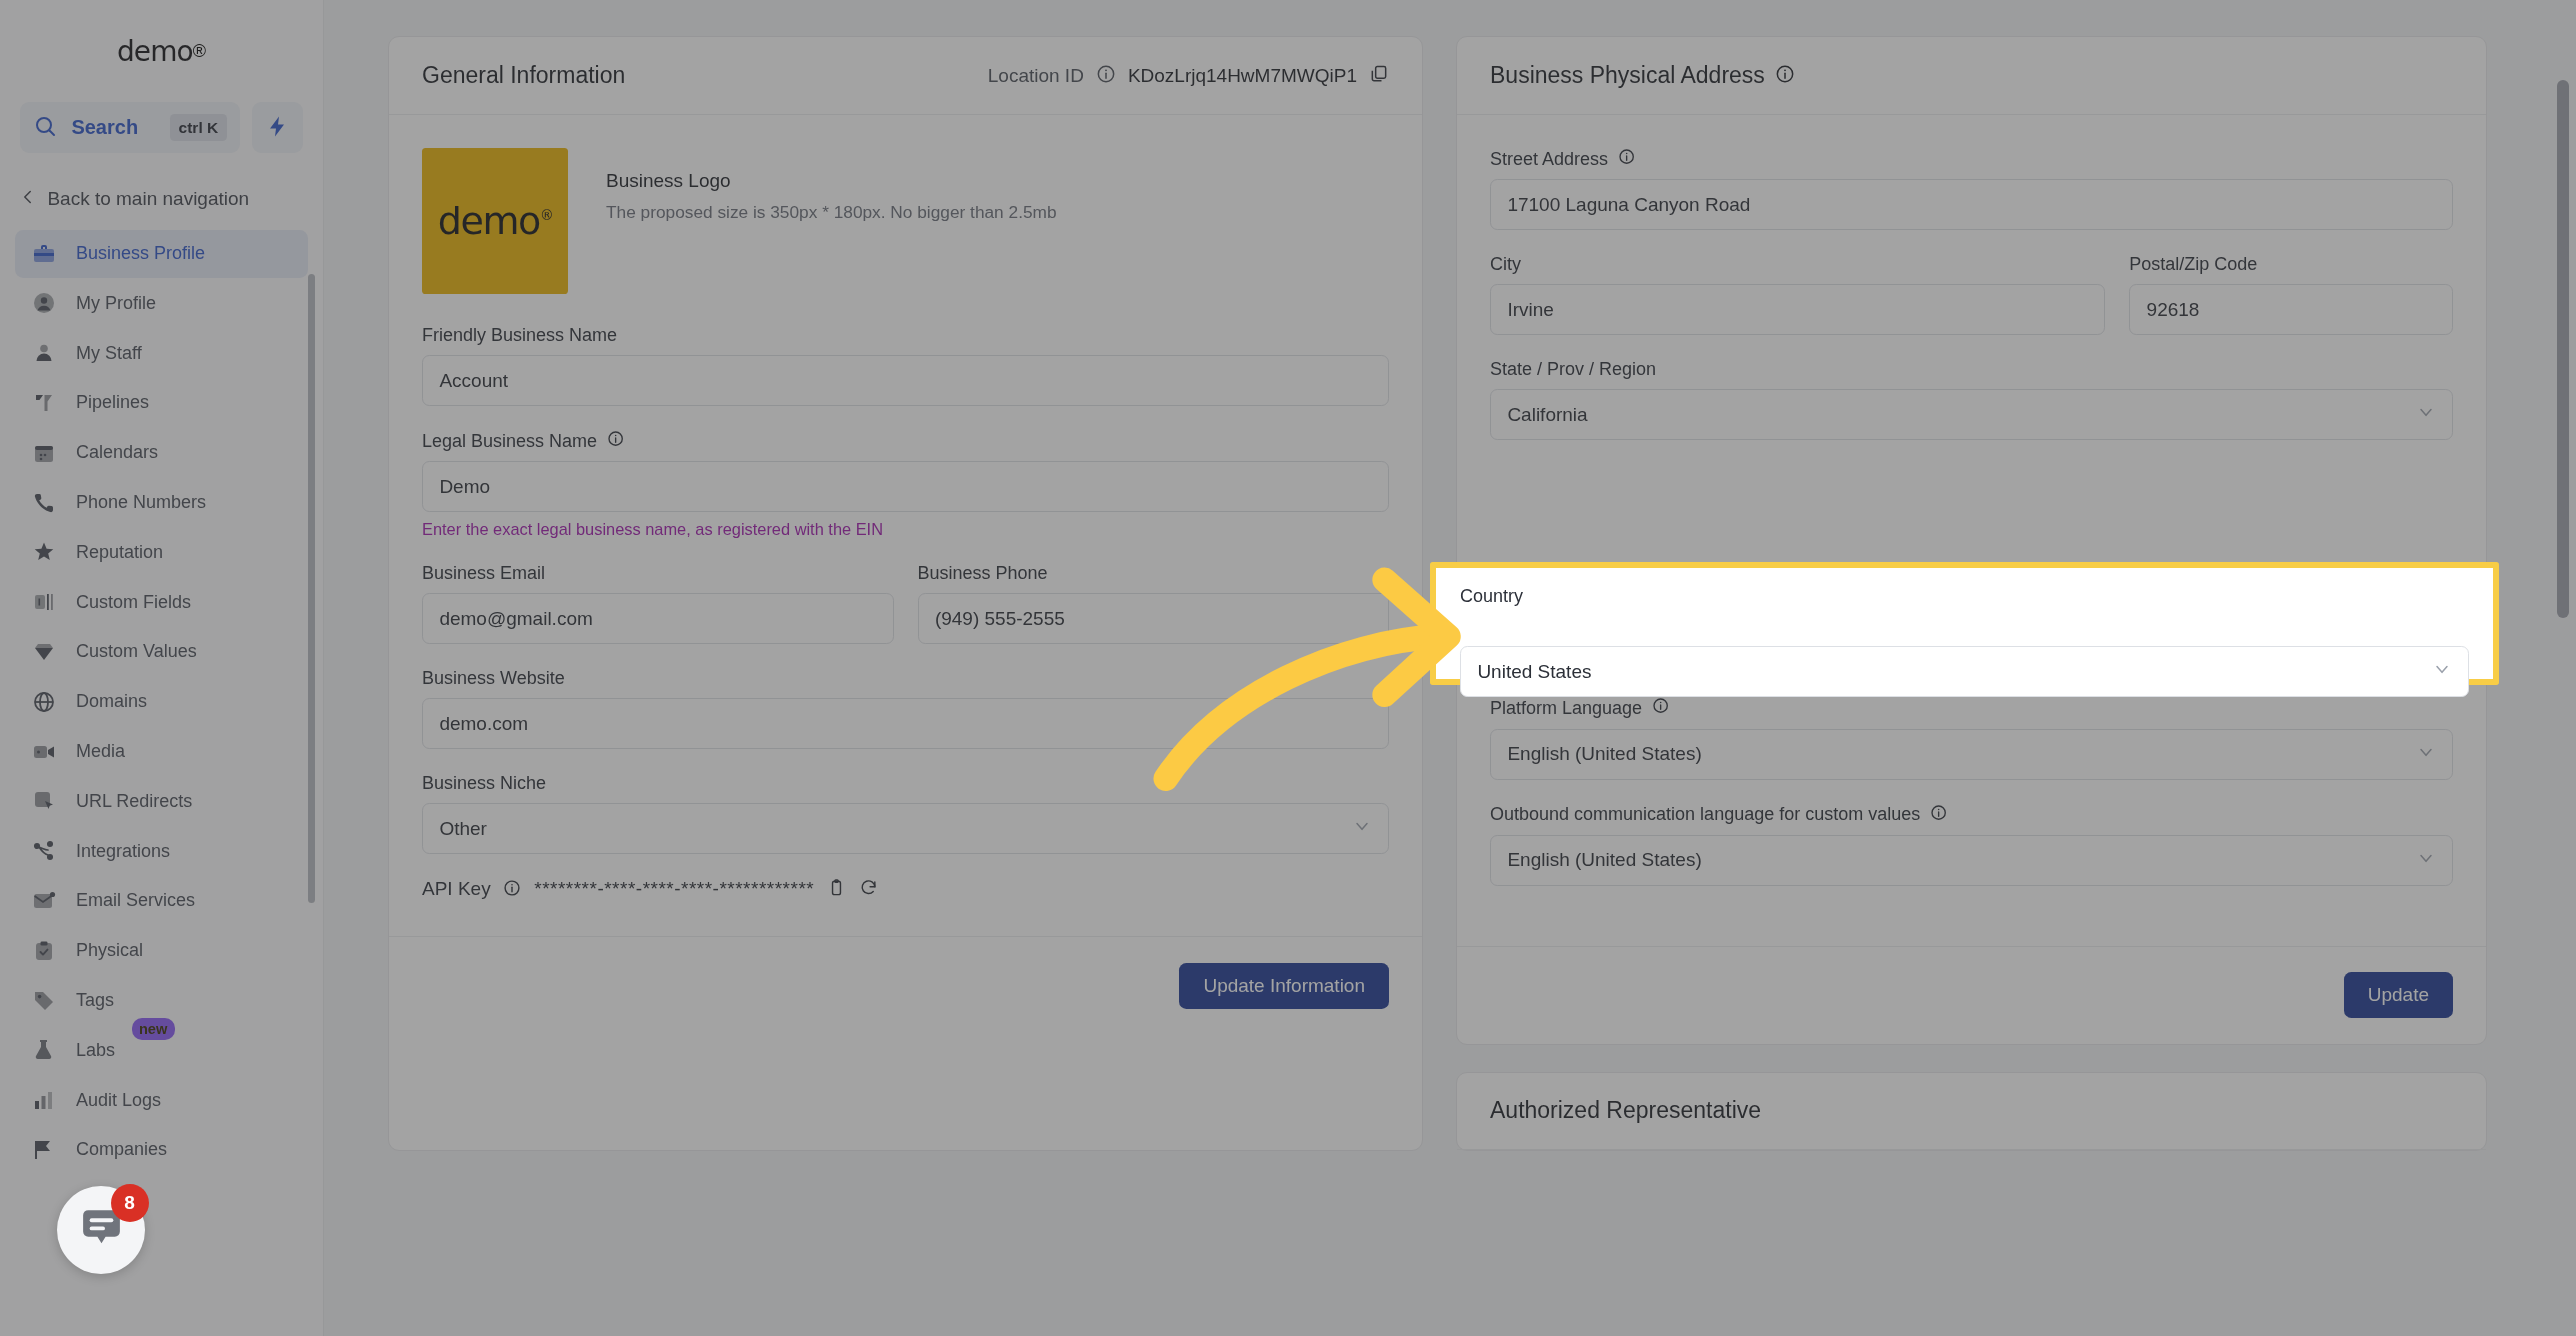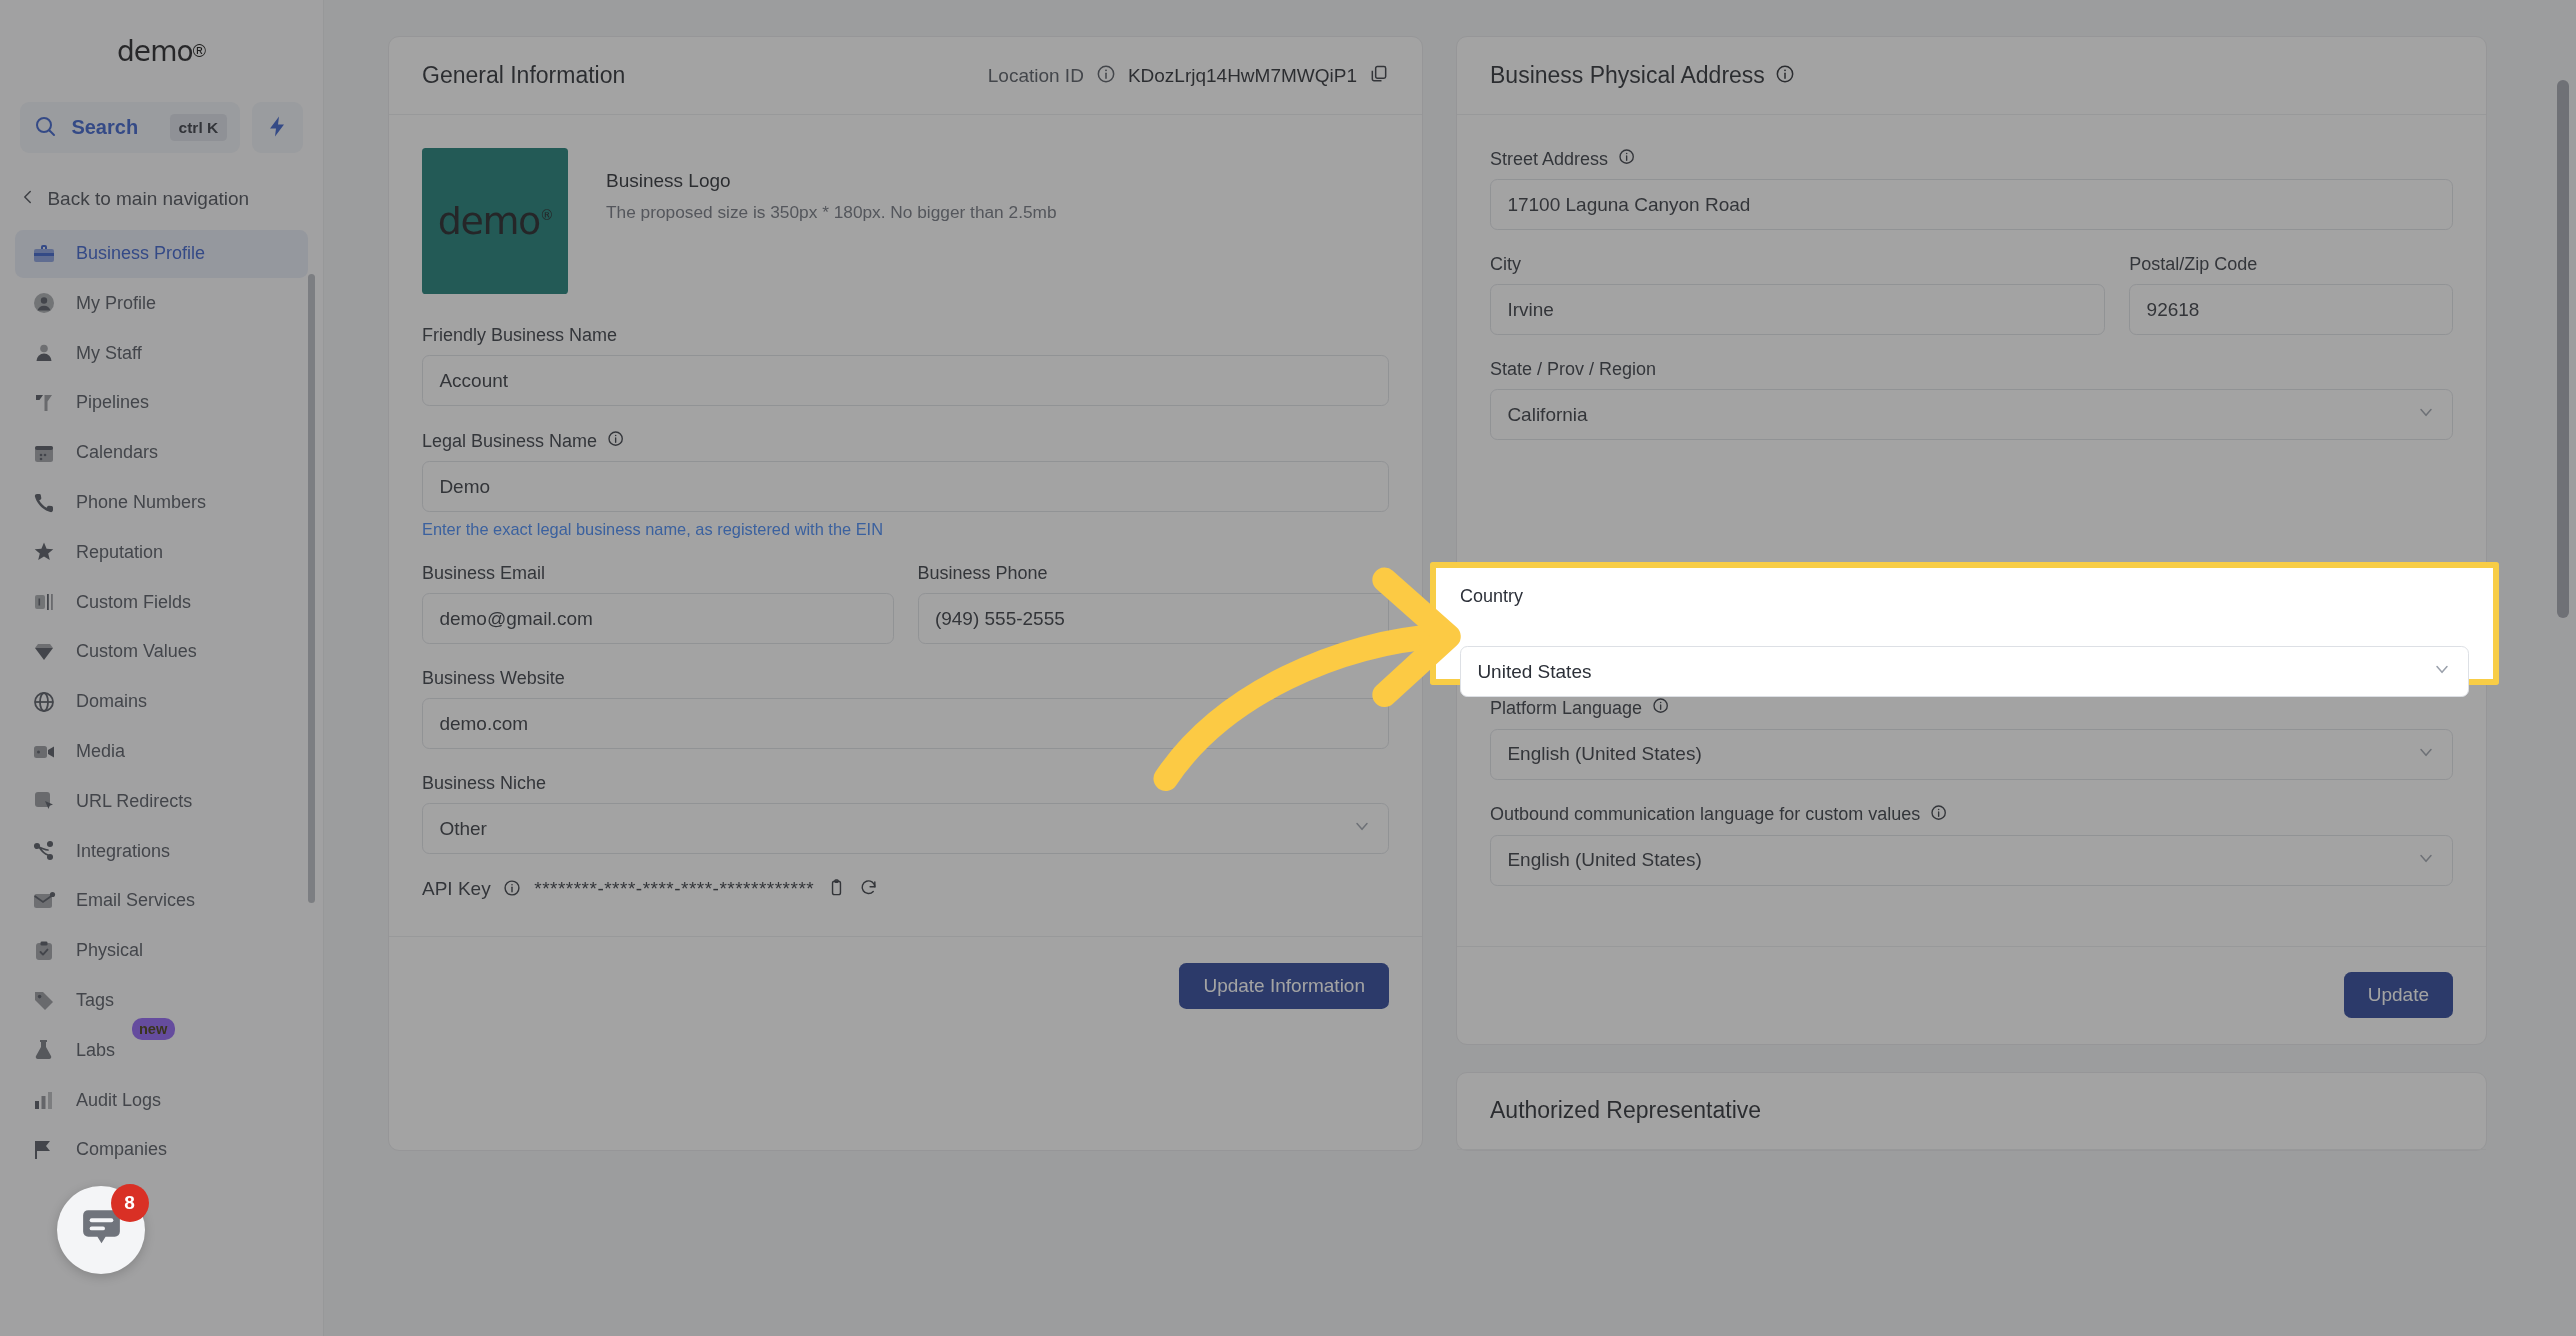--- a/index.html
+++ b/index.html
@@ -93,21 +93,21 @@
 
   .loc-wrap { margin-left: auto; display: flex; align-items: center; gap: 12px; }
   .loc-lbl { font-size: 19px; color: #4b5059; }
   .loc-val { font-size: 19px; color: #1d2027; }
 
   .card-body { padding: 33px 33px 36px 33px; }
 
   
   .logo-block { display: flex; gap: 38px; margin-bottom: 31px; }
   .logo-thumb {
-    width: 146px; height: 146px; background: #0f766e; border-radius: 3.6px;
+    width: 146px; height: 146px; background: #eab308; border-radius: 3.6px;
     display: flex; align-items: center; justify-content: center; flex: 0 0 146px;
   }
   .logo-thumb .w {
     font-family: "DejaVu Sans", sans-serif; font-size: 38px; color: #121317; letter-spacing: -1.4px;
   }
   .logo-thumb .w sup { font-size: 13.7px; vertical-align: super; }
   .logo-info { padding-top: 22px; }
   .logo-info .t1 { font-size: 19px; color: #1d2027; margin-bottom: 10px; }
   .logo-info .t2 { font-size: 17.3px; color: #6a6f79; margin-bottom: 24px; }
   .btn-row { display: flex; gap: 18px; }
@@ -121,21 +121,21 @@
   .field { margin-bottom: 24px; }
   .flabel { font-size: 18px; color: #2d313a; margin-bottom: 9px; display: flex; align-items: center; gap: 10px; }
   .req { color: #d93025; font-size: 20px; }
   .fctrl {
     height: 51px; border: 0.9px solid #dde0e5; border-radius: 7.3px; background: #fff;
     display: flex; align-items: center; padding: 0 16.4px; font-size: 19px; color: #2c3038;
     cursor: text;
   }
   .fctrl.select { cursor: pointer; }
   .fctrl .chev { margin-left: auto; color: #9aa0ab; }
-  .fhint { font-size: 16.4px; color: #3b82f6; margin-top: 8.2px; }
+  .fhint { font-size: 16.4px; color: #a21caf; margin-top: 8.2px; }
   .two-col { display: flex; gap: 24px; }
   .two-col > .field { flex: 1; }
 
   .apikey-row { display: flex; align-items: center; gap: 12.8px; margin-top: 5.5px; }
   .apikey-row .ak-lbl { font-size: 19px; color: #2d313a; }
   .apikey-row .ak-val {
     font-size: 19px; color: #2c3038; letter-spacing: 0.5px;
     font-family: "Liberation Sans", sans-serif;
   }
 

